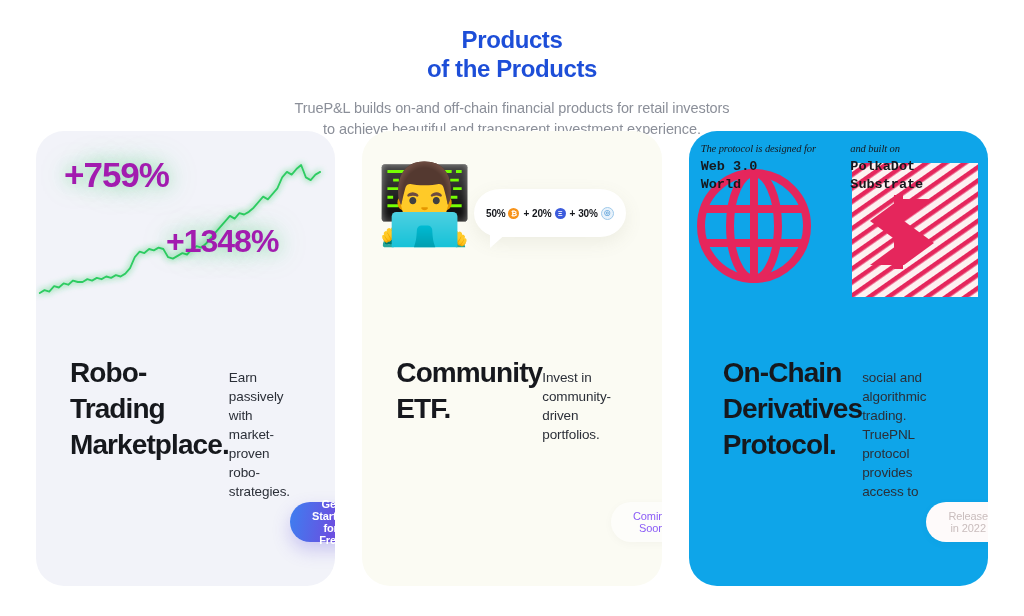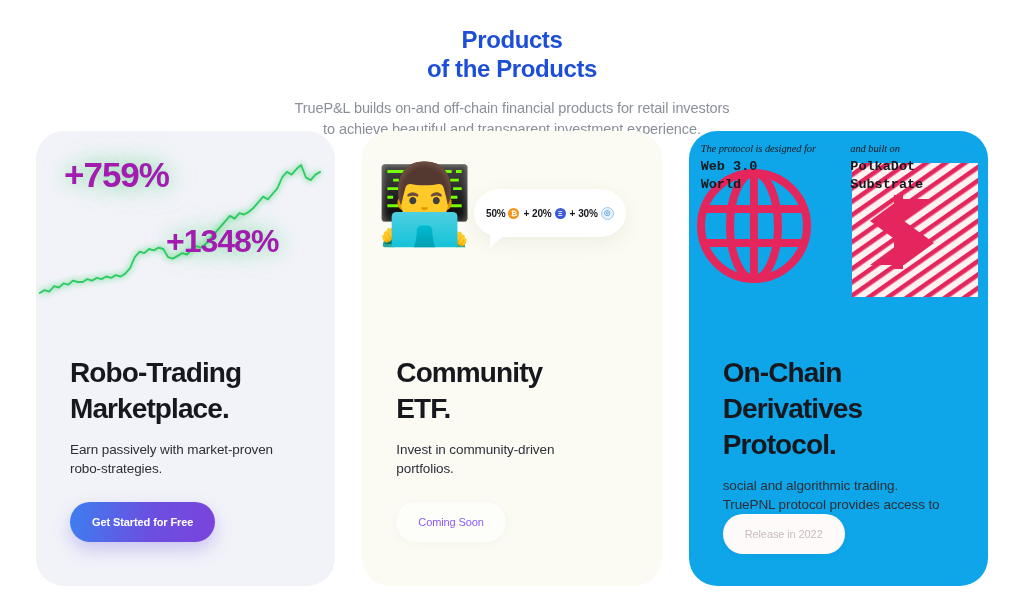--- a/index.html
+++ b/index.html
@@ -177,21 +177,21 @@
   }
   .mono-label span { display: block; }
   .globe-wrap { position: absolute; left: 6px; top: 36px; }
   .dot-wrap { position: absolute; left: 0px; top: 24px; }
 
   
   .body {
     padding: 0 34px;
     flex: 1;
     display: flex;
-    flex-direction: column;
+    flex-direction: row;
   }
   .card-title {
     margin: 0;
     font-size: 28px;
     line-height: 36px;
     font-weight: 700;
     letter-spacing: -0.9px;
     color: #16181d;
   }
   .card-title span { display: block; }

